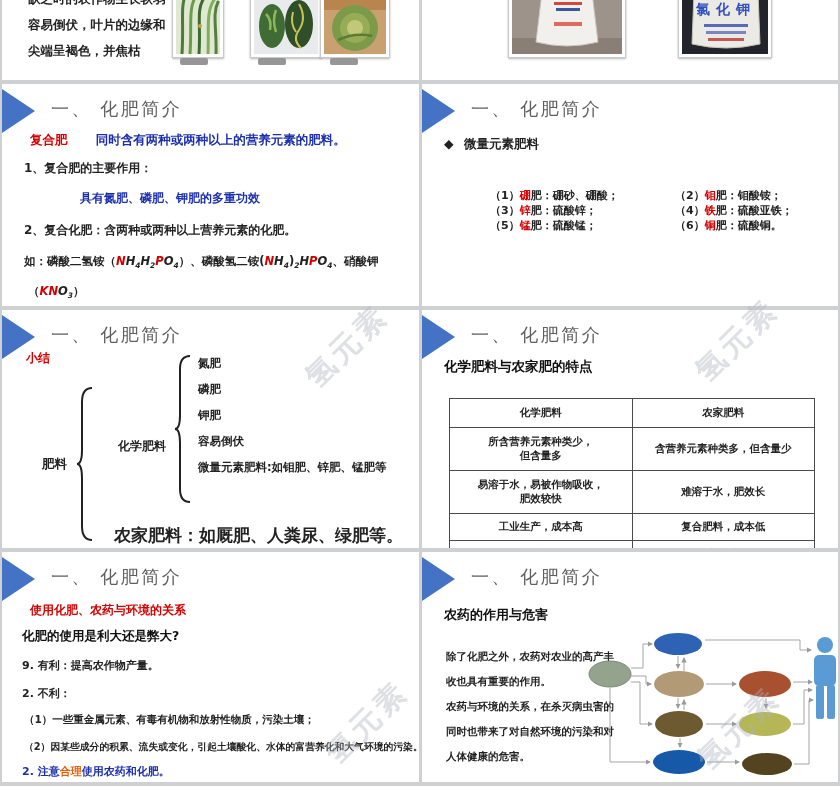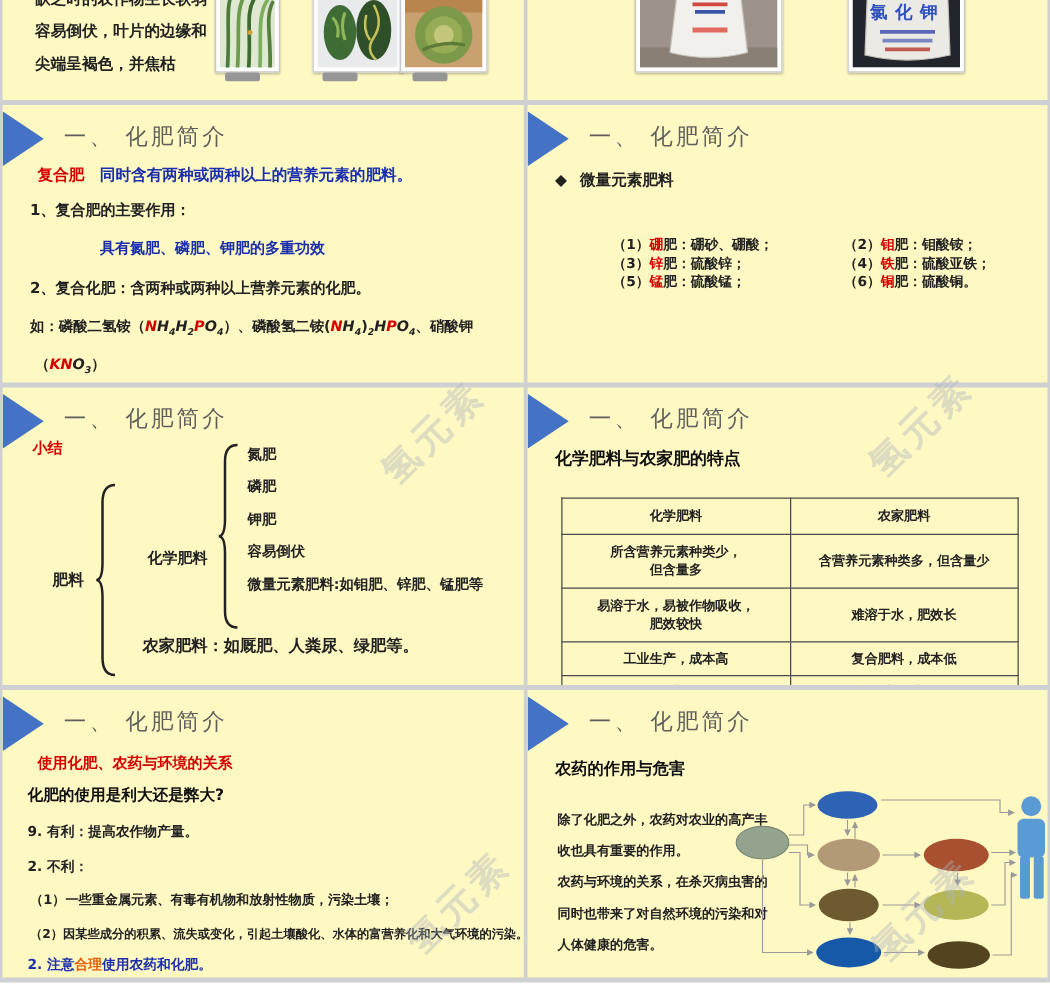--- a/index.html
+++ b/index.html
@@ -1,18 +1,18 @@
 <!DOCTYPE html>
 <html><head>
 <meta charset="utf-8">
 <style>
   html,body{margin:0;padding:0;background:#fff}
   .page{position:relative;width:840px;height:788px;background:#cfd0d2;overflow:hidden;
         font-family:"DejaVu Sans","Liberation Sans",sans-serif;color:#222}
-  .cell{position:absolute;background:#fef9c3;overflow:hidden}
+  .cell{position:absolute;background:#ffffff;overflow:hidden}
   .c-tl{left:2px;top:0;width:417px;height:80px}
   .c-tr{left:422px;top:0;width:416px;height:80px}
   .c-2l{left:2px;top:84px;width:417px;height:222px}
   .c-2r{left:422px;top:84px;width:416px;height:222px}
   .c-3l{left:2px;top:310px;width:417px;height:238px}
   .c-3r{left:422px;top:310px;width:416px;height:238px}
   .c-4l{left:2px;top:552px;width:417px;height:230px}
   .c-4r{left:422px;top:552px;width:416px;height:230px}
   .bottom-strip{position:absolute;left:0;top:786px;width:840px;height:2px;background:#fff}
 
@@ -150,21 +150,21 @@
 
   <div class="cell c-2l">
     <div class="head">
       <svg class="arrow" viewBox="0 0 33 44">
         <polygon points="0,0 33,22 0,44" fill="#4472C4"></polygon>
         </svg>
       <span class="stitle">一、 化肥简介</span>
     </div>
     <div class="abs b c1-term">
       <span class="red">复合肥</span>
-      <span class="navy" style="margin-left:8px">同时含有两种或两种以上的营养元素的肥料。</span>
+      <span class="navy" style="margin-left:24px">同时含有两种或两种以上的营养元素的肥料。</span>
     </div>
     <div class="abs b c1-p1">1、复合肥的主要作用：</div>
     <div class="abs b navy c1-det">具有氮肥、磷肥、钾肥的多重功效</div>
     <div class="abs b c1-p2">2、复合化肥：含两种或两种以上营养元素的化肥。</div>
     <div class="abs b c1-ex"><span>如：磷酸二氢铵（</span><span style="color: rgb(212, 0, 0); font-style: italic;">N</span><span style="font-style: italic;">H</span><span style="font-style: italic; font-size: 0.65em; vertical-align: sub;">4</span><span style="font-style: italic;">H</span><span style="font-style: italic; font-size: 0.65em; vertical-align: sub;">2</span><span style="color: rgb(212, 0, 0); font-style: italic;">P</span><span style="font-style: italic;">O</span><span style="font-style: italic; font-size: 0.65em; vertical-align: sub;">4</span><span>）、磷酸氢二铵(</span><span style="color: rgb(212, 0, 0); font-style: italic;">N</span><span style="font-style: italic;">H</span><span style="font-style: italic; font-size: 0.65em; vertical-align: sub;">4</span><span>)</span><span style="font-style: italic; font-size: 0.65em; vertical-align: sub;">2</span><span style="font-style: italic;">H</span><span style="color: rgb(212, 0, 0); font-style: italic;">P</span><span style="font-style: italic;">O</span><span style="font-style: italic; font-size: 0.65em; vertical-align: sub;">4</span><span>、硝酸钾</span></div>
     <div class="abs b c1-ex2"><span>（</span><span style="color: rgb(212, 0, 0); font-style: italic;">K</span><span style="color: rgb(212, 0, 0); font-style: italic;">N</span><span style="font-style: italic;">O</span><span style="font-style: italic; font-size: 0.65em; vertical-align: sub;">3</span><span>）</span></div>
   </div>
 
   <div class="cell c-2r">
     <div class="head">
@@ -203,21 +203,21 @@
     <svg class="brace" style="left:172px;top:44px" width="18" height="150">
       <path d="M16,2 Q6,2 6,15 L6,61 Q6,75 1,75 Q6,75 6,89 L6,135 Q6,148 16,148" stroke="#222" stroke-width="2" fill="none"></path>
     </svg>
     <div class="tr-items">
       <div>氮肥</div>
       <div>磷肥</div>
       <div>钾肥</div>
       <div>容易倒伏</div>
       <div>微量元素肥料:如钼肥、锌肥、锰肥等</div>
     </div>
-    <div class="abs b" style="left:112px;top:198px;font-size:13px">农家肥料：如厩肥、人粪尿、绿肥等。</div>
+    <div class="abs b" style="left:112px;top:214px;font-size:17px">农家肥料：如厩肥、人粪尿、绿肥等。</div>
   </div>
 
   <div class="cell c-3r">
     <div class="head">
       <svg class="arrow" viewBox="0 0 33 44">
         <polygon points="0,0 33,22 0,44" fill="#4472C4"></polygon>
         </svg>
       <span class="stitle">一、 化肥简介</span>
     </div>
     <div class="abs b c4-head">化学肥料与农家肥的特点</div>

